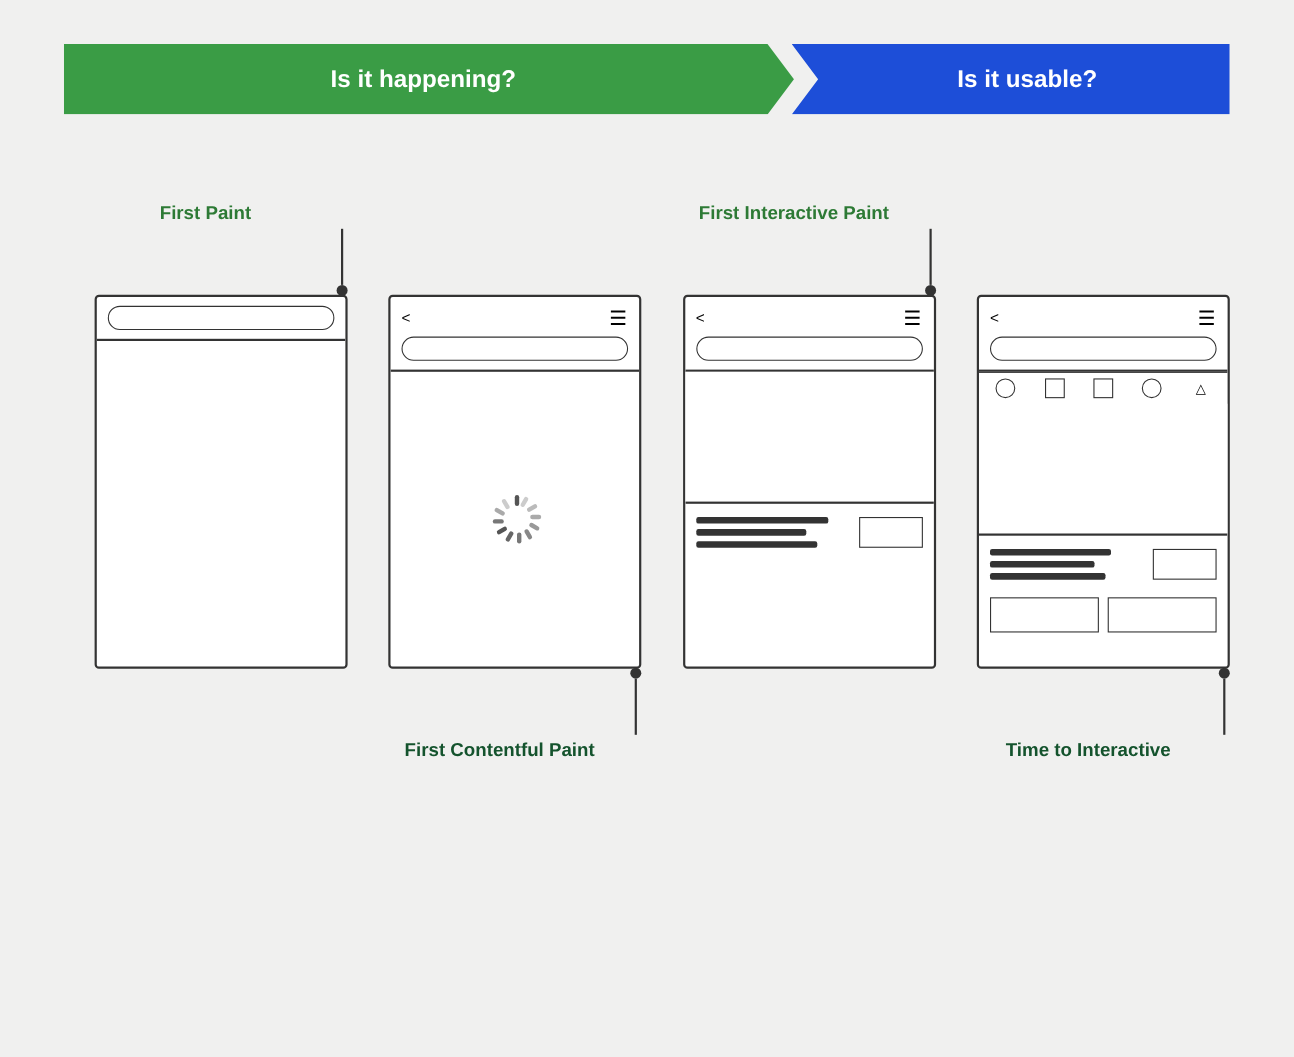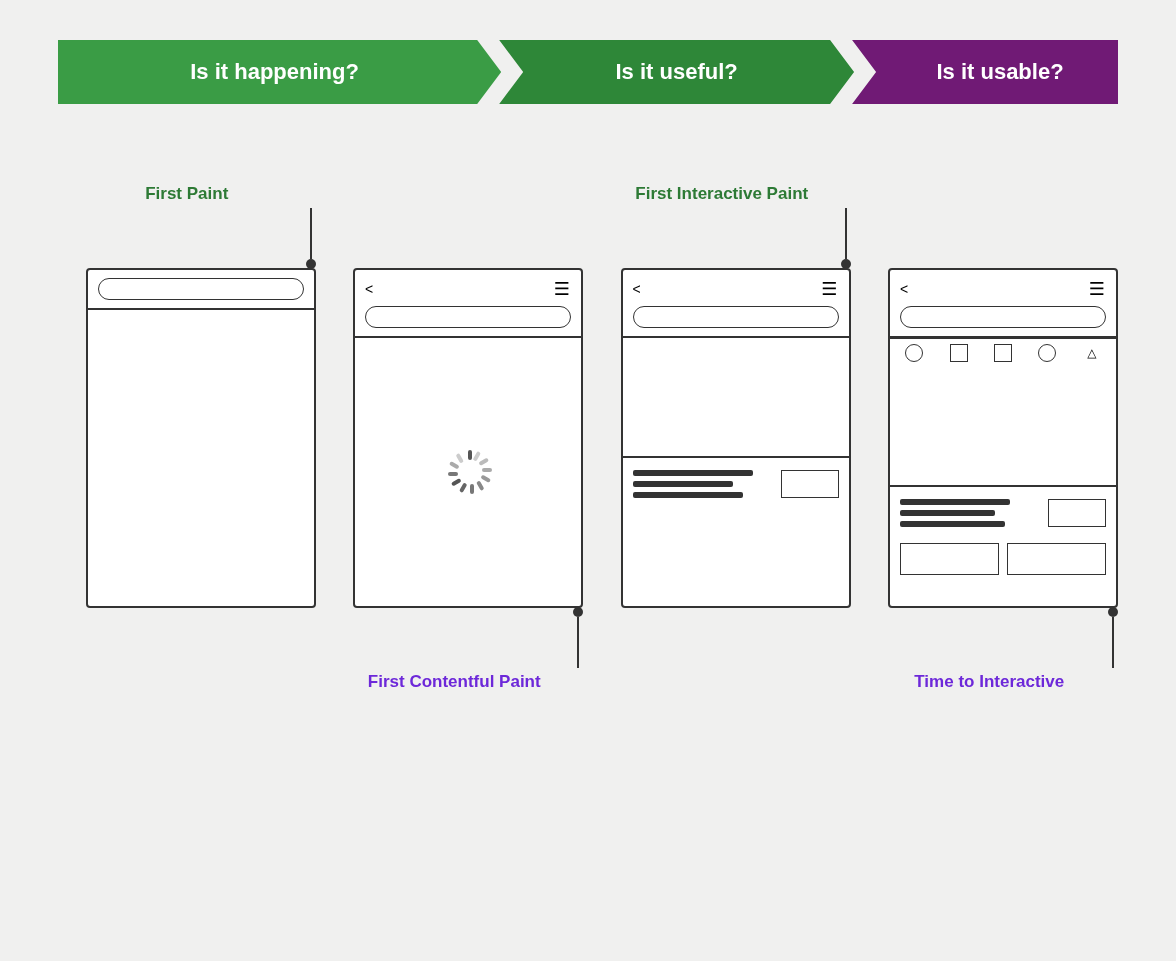--- a/index.html
+++ b/index.html
@@ -44,21 +44,21 @@
 
     .banner-segment.seg2 {
       background: #2e8738;
       flex: 1.5;
       clip-path: polygon(0 0, calc(100% - 24px) 0, 100% 50%, calc(100% - 24px) 100%, 0 100%, 24px 50%);
       padding: 0 30px;
       margin-left: -2px;
     }
 
     .banner-segment.seg3 {
-      background: #701a75;
+      background: #1d4ed8;
       flex: 1.2;
       clip-path: polygon(0 0, 100% 0, 100% 100%, 0 100%, 24px 50%);
       padding-left: 30px;
       margin-left: -2px;
     }
 
     
     .content {
       display: flex;
       flex-direction: column;
@@ -286,21 +286,21 @@
 
     .phone-center {
       flex: 1;
       display: flex;
       align-items: center;
       justify-content: center;
     }
 
     
     .label-below {
-      color: #6d28d9;
+      color: #14532d;
       font-weight: bold;
       font-size: 17px;
       text-align: center;
       min-height: 44px;
       display: flex;
       align-items: flex-start;
       padding-top: 4px;
       width: 100%;
       justify-content: center;
     }
@@ -314,23 +314,20 @@
     .connector-spacer {
       height: 60px;
     }
   </style>
 </head>
 <body>
 
 <div class="banner">
   <div class="banner-segment seg1">
     <span>Is it happening?</span>
-  </div>
-  <div class="banner-segment seg2">
-    <span>Is it useful?</span>
   </div>
   <div class="banner-segment seg3">
     <span>Is it usable?</span>
   </div>
 </div>
 
 <div class="content">
   <div class="diagrams-row">
 
     <div class="col">

